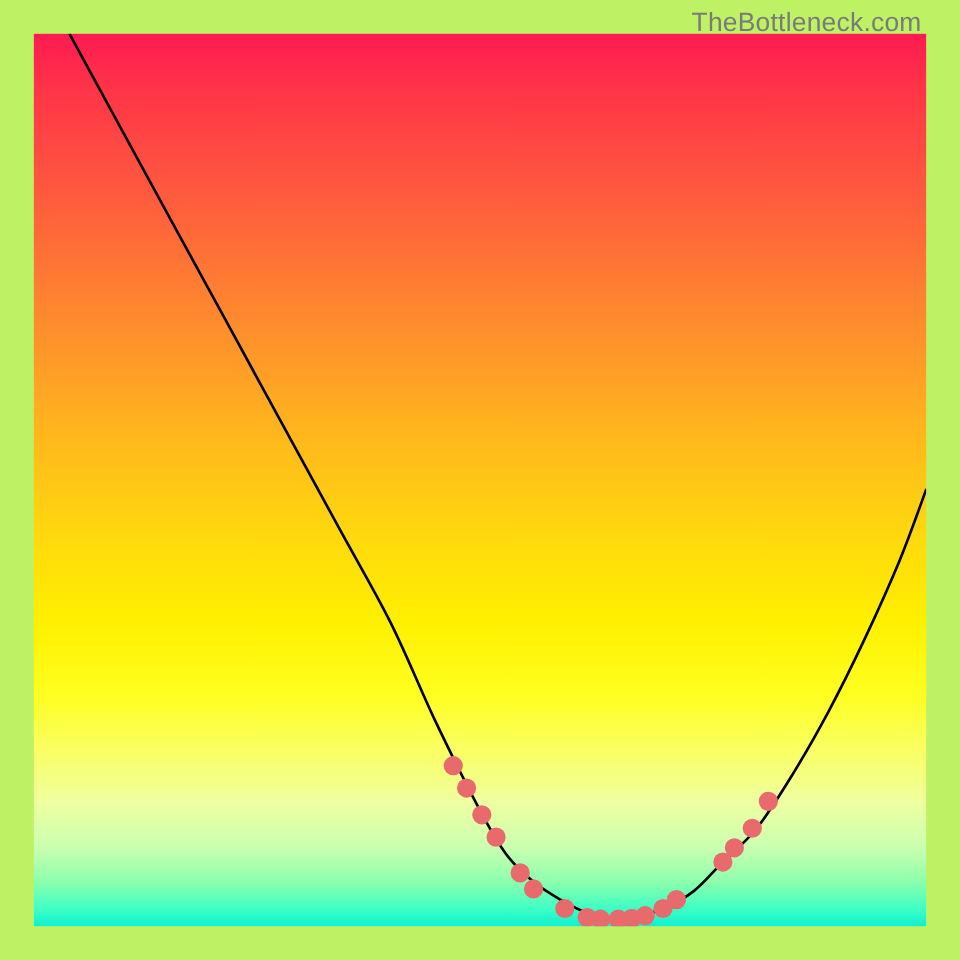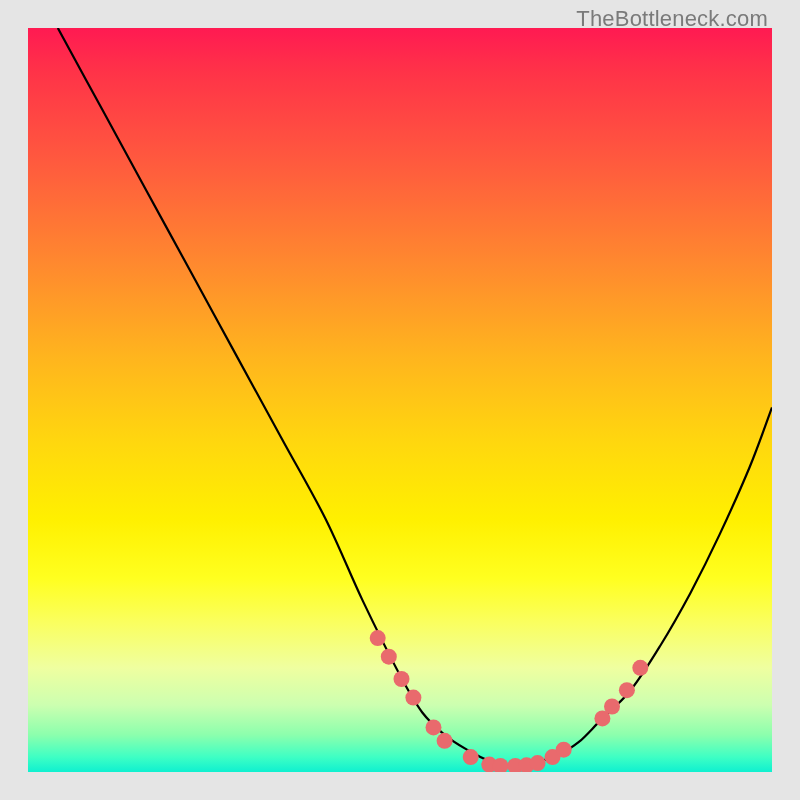--- a/index.html
+++ b/index.html
@@ -1,17 +1,17 @@
 <!DOCTYPE html>
 <html><head>
 <meta charset="utf-8">
 <style>
   * { margin: 0; padding: 0; box-sizing: border-box; }
   body { width: 800px; height: 800px; overflow: hidden; background: #000; position: relative; font-family: Arial, sans-serif; }
-  .frame { position: absolute; top: 0; left: 0; width: 800px; height: 800px; background: #e5e5e5; }
+  .frame { position: absolute; top: 0; left: 0; width: 800px; height: 800px; background: #bef264; }
   .plot-area { position: absolute; top: 28px; left: 28px; width: 744px; height: 744px; overflow: hidden; }
   .gradient-bg {
     position: absolute; top: 0; left: 0; width: 100%; height: 100%;
     background: linear-gradient(to bottom,
       #ff1a52 0%,
       #ff3348 6%,
       #ff5a3e 18%,
       #ff8a2e 32%,
       #ffb41e 44%,
       #ffd80e 56%,

